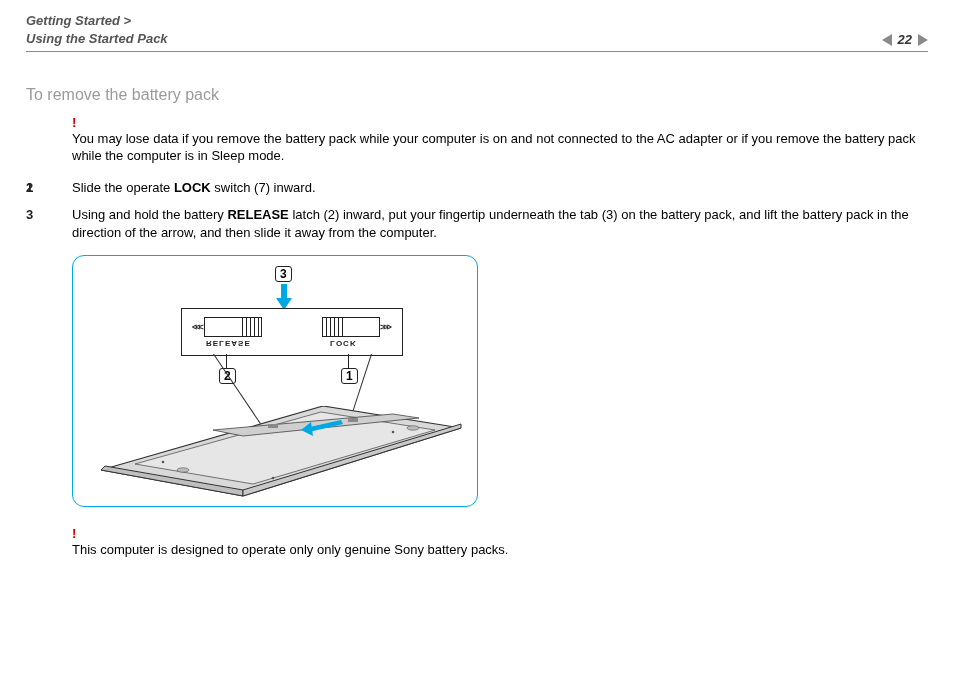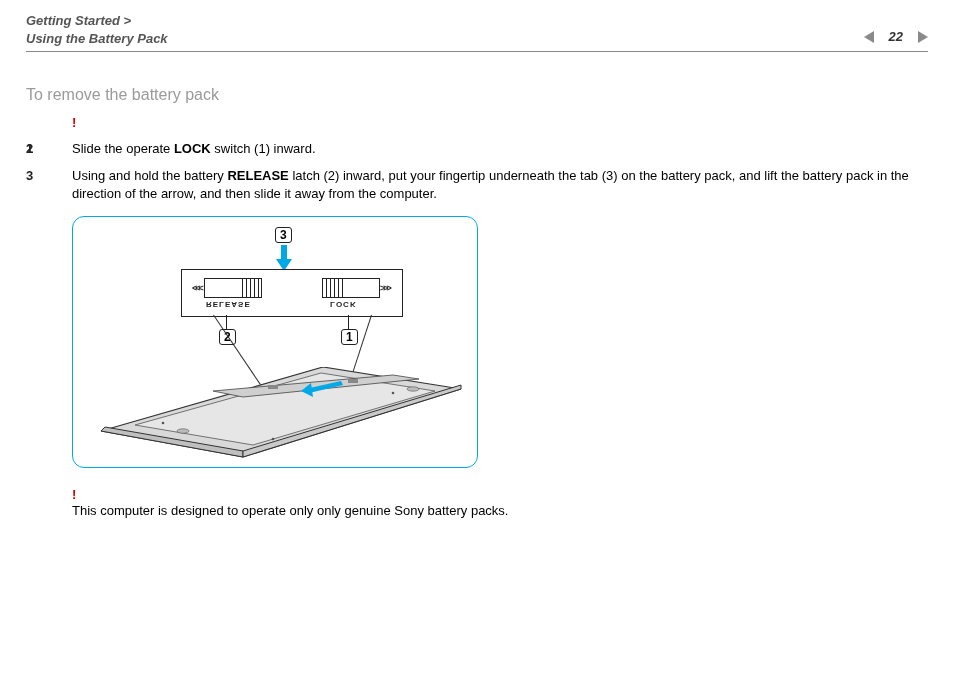--- a/index.html
+++ b/index.html
@@ -13,36 +13,36 @@
   }
   .page {
     position: relative;
     width: 954px;
     height: 674px;
     padding: 12px 26px 0 26px;
     box-sizing: border-box;
   }
   .header {
     display: flex;
-    align-items: center;
+    align-items: flex-end;
     border-bottom: 1px solid #888;
     padding-bottom: 4px;
   }
   .breadcrumb {
     flex: 1 1 auto;
     font-size: 13px;
     font-weight: bold;
     font-style: italic;
     color: #555;
     line-height: 1.35;
   }
   .nav-right {
     display: flex;
     align-items: center;
-    gap: 15px;
+    gap: 6px;
     padding-top: 14px;
   }
   .tri-left, .tri-right {
     width: 0; height: 0;
     border-top: 6px solid transparent;
     border-bottom: 6px solid transparent;
   }
   .tri-left  { border-right: 10px solid #8a8a8a; }
   .tri-right { border-left: 10px solid #8a8a8a; }
   .page-num {
@@ -209,42 +209,43 @@
   .footnote-text { margin: 0; }
 </style>
 </head>
 <body>
 
 <div class="page">
 
   <div class="header">
     <div class="breadcrumb">
       <span>Getting Started &gt;</span><br>
-      <span>Using the Battery Pack</span>
+      <span>Using the Started Pack</span>
     </div>
     <div class="nav-right">
       <div class="tri-left"></div>
       <div class="page-num">22</div>
       <div class="tri-right"></div>
     </div>
   </div>
 
   <div class="title">To remove the battery pack</div>
 
   <div class="body-block">
 
     <div class="bang">!</div>
+    <p class="warning-text">You may lose data if you remove the battery pack while your computer is on and not connected to the AC adapter or if you remove the battery pack while the computer is in Sleep mode.</p>
 
     <ol class="steps">
       <li>
         <span class="step-num">1</span>
       </li>
       <li>
         <span class="step-num">2</span>
-        <span>Slide the operate </span><b>LOCK</b><span> switch (1) inward.</span>
+        <span>Slide the operate </span><b>LOCK</b><span> switch (7) inward.</span>
       </li>
       <li>
         <span class="step-num">3</span>
         <span>Using and hold the battery </span><b>RELEASE</b><span> latch (2) inward, put your fingertip underneath the tab (3) on the battery pack, and lift the battery pack in the direction of the arrow, and then slide it away from the computer.</span>
       </li>
     </ol>
 
     <div class="figure">
       <div class="boxed-num num3">3</div>
       <div class="down-arrow">

